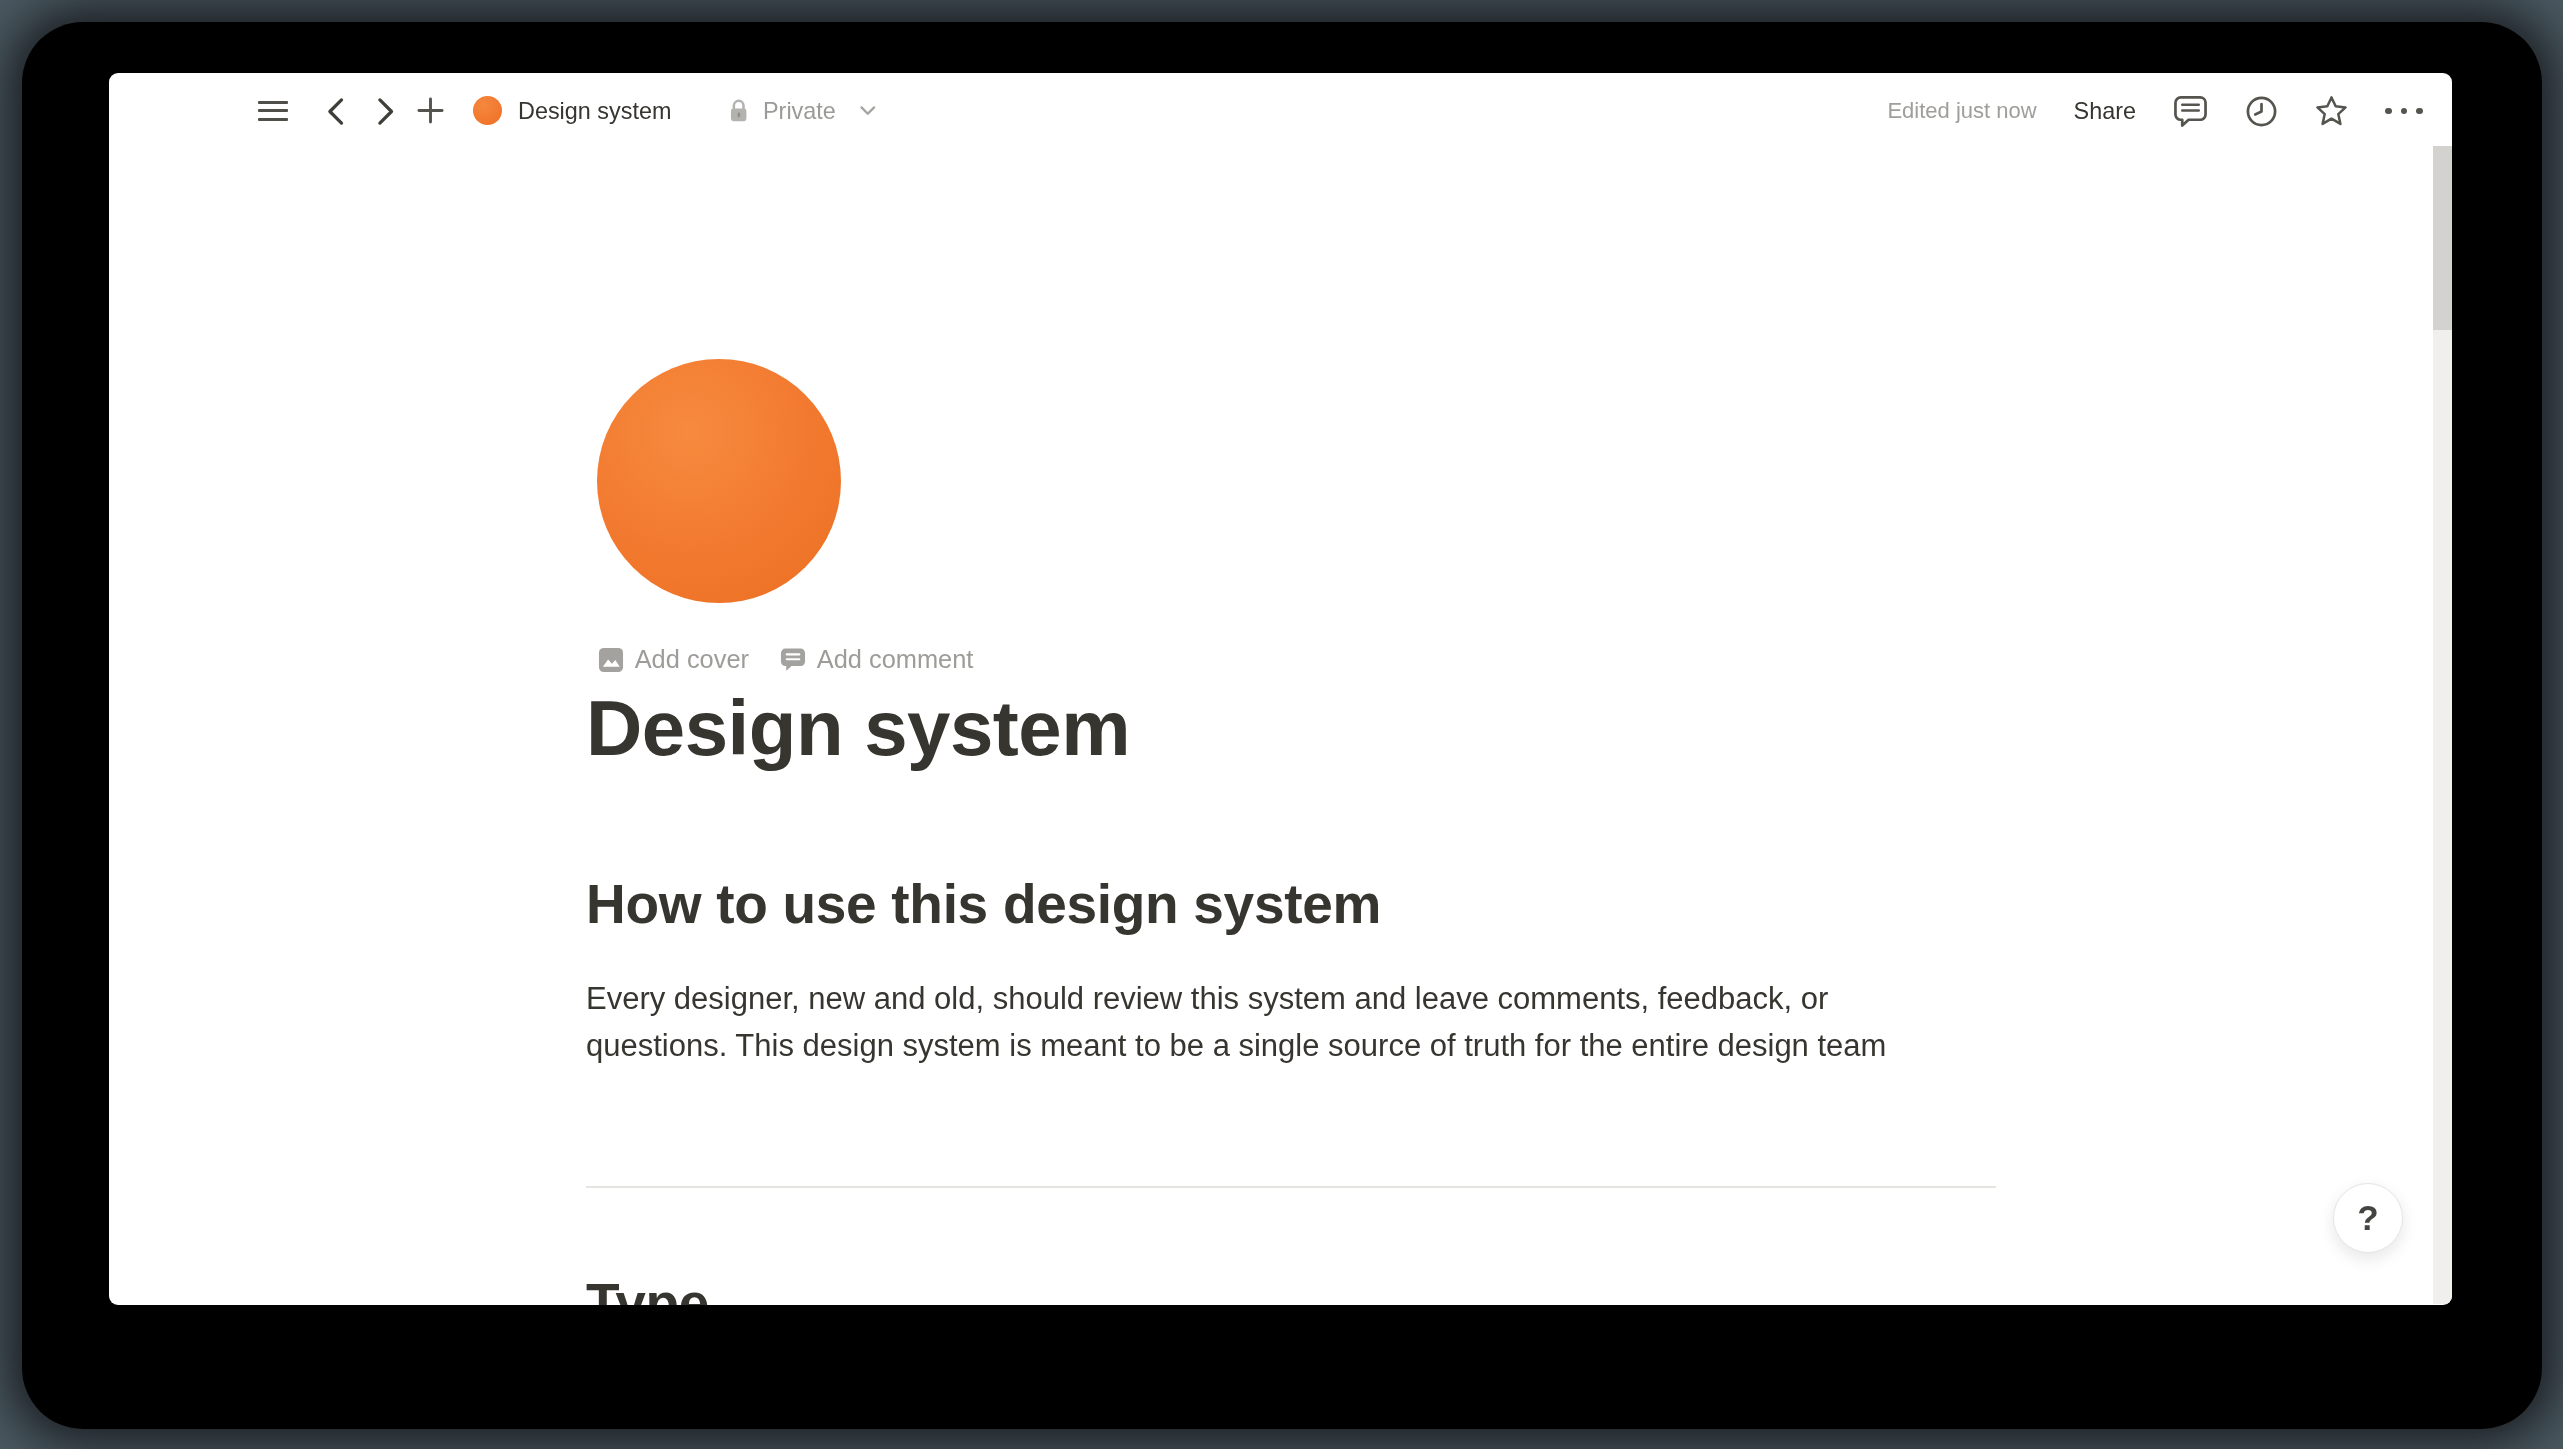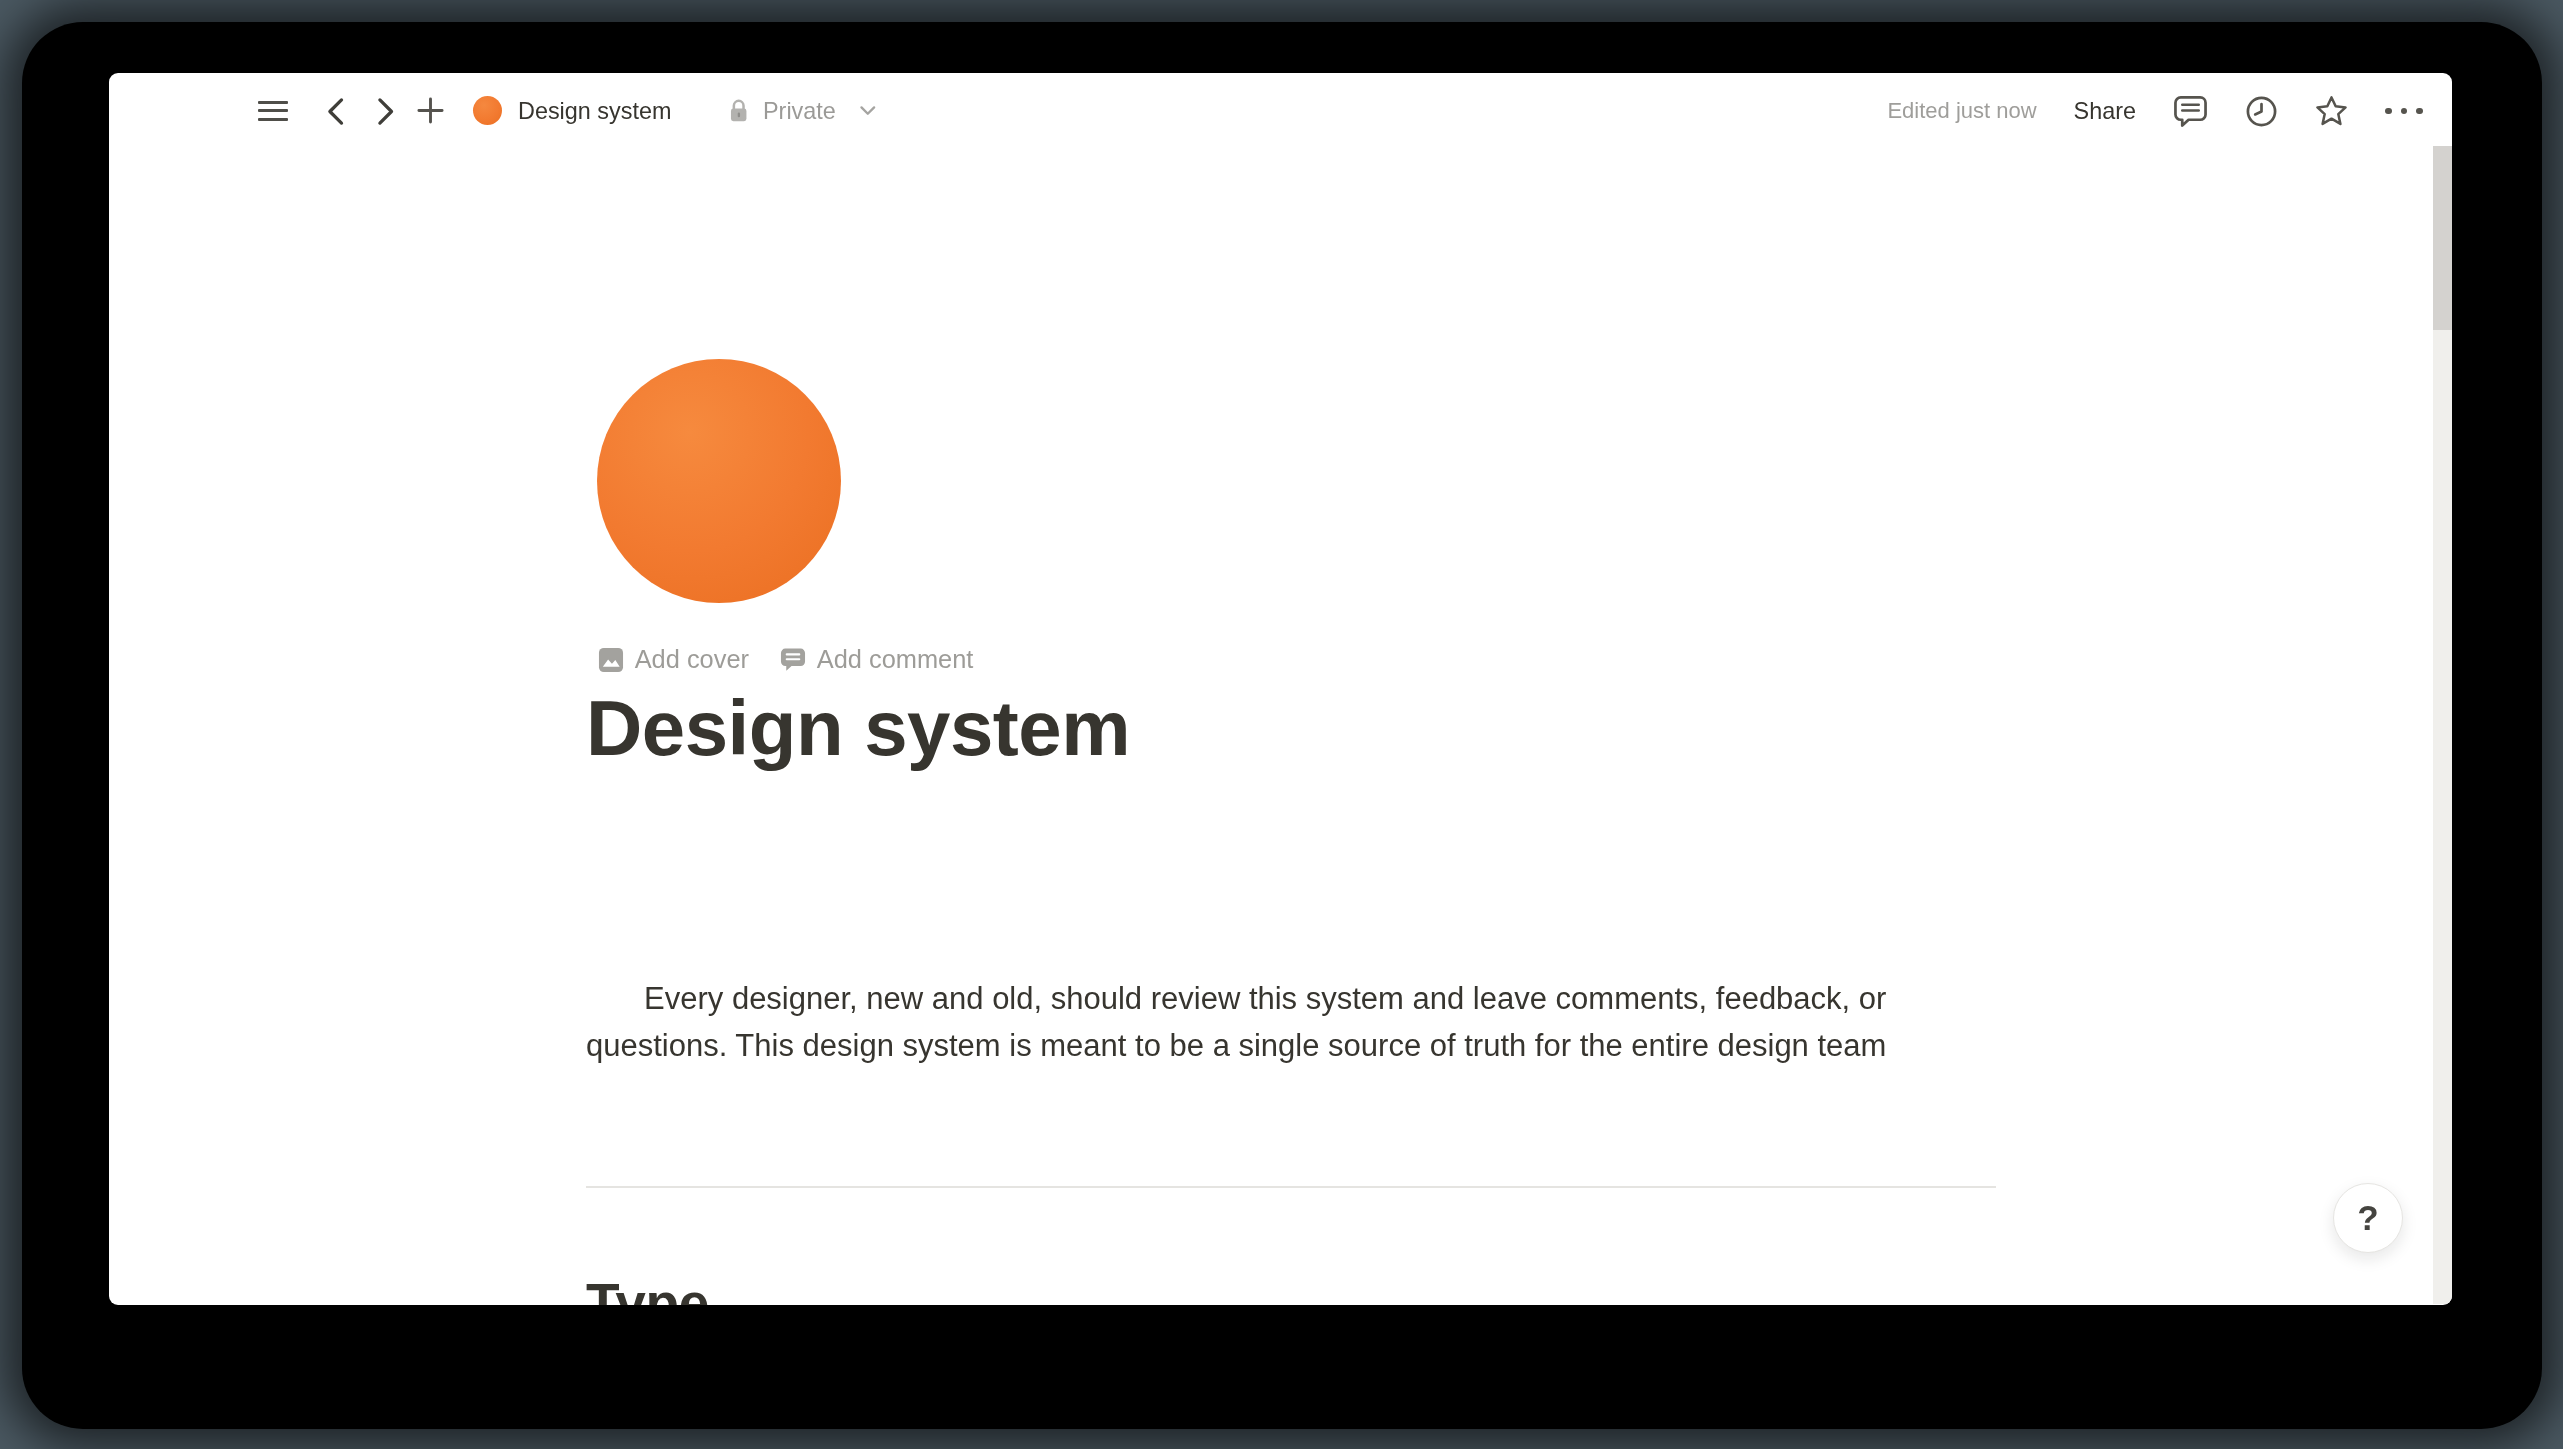--- a/index.html
+++ b/index.html
@@ -44,21 +44,21 @@
   .add-row{position:absolute;left:489px;top:572px;display:flex;gap:31px;}
   .add-item{display:flex;align-items:center;gap:10.7px;cursor:pointer;}
   .add-item .lbl{font-size:25.4px;color:#9d9c98;}
   .page-title{position:absolute;left:477px;top:610px;font-size:78px;font-weight:700;
               color:#37352f;letter-spacing:-0.5px;cursor:text;}
   .h2{position:absolute;left:477px;font-size:55px;font-weight:700;color:#37352f;
       letter-spacing:-0.3px;cursor:text;}
   .h2.first{top:799px;}
   .h2.clipped{top:1198px;text-align:center;}
   .para{position:absolute;left:477px;top:902px;font-size:31px;line-height:47px;color:#37352f;
-        cursor:text;text-align:right;}
+        cursor:text;}
   .para div{white-space:nowrap;}
   .divider{position:absolute;left:477px;top:1113px;width:1410px;height:2px;background:#e5e4e1;}
 
   .help{position:absolute;left:2224px;top:1110px;width:70px;height:70px;border-radius:50%;
         background:#fff;border:1px solid #e6e5e2;box-shadow:0 5.9px 15.6px rgba(15,15,15,0.10);
         display:flex;align-items:center;justify-content:center;font-size:35px;font-weight:700;
         color:#454440;cursor:pointer;box-sizing:border-box;}
 
   svg{display:block;}
 </style>
@@ -164,20 +164,21 @@
         <svg width="26" height="25.4" viewBox="0 0 27 26">
           <path d="M5.5 1.5 h16 a4.5 4.5 0 0 1 4.5 4.5 v9 a4.5 4.5 0 0 1 -4.5 4.5 H12 l-5.5 5 v-5 h-1 a4.5 4.5 0 0 1 -4.5 -4.5 V6 a4.5 4.5 0 0 1 4.5 -4.5 Z" fill="#a3a29e"></path>
           <path d="M7 7.5 h13 M7 12.5 h13" stroke="#ffffff" stroke-width="2.2" stroke-linecap="round"></path>
         </svg>
         <span class="lbl">Add comment</span>
       </div>
     </div>
 
     <div class="page-title">Design system</div>
 
+    <div class="h2 first">How to use this design system</div>
 
     <div class="para">
       <div>Every designer, new and old, should review this system and leave comments, feedback, or</div>
       <div>questions. This design system is meant to be a single source of truth for the entire design team</div>
     </div>
 
     <div class="divider"></div>
 
     <div class="h2 clipped">Type</div>
 

